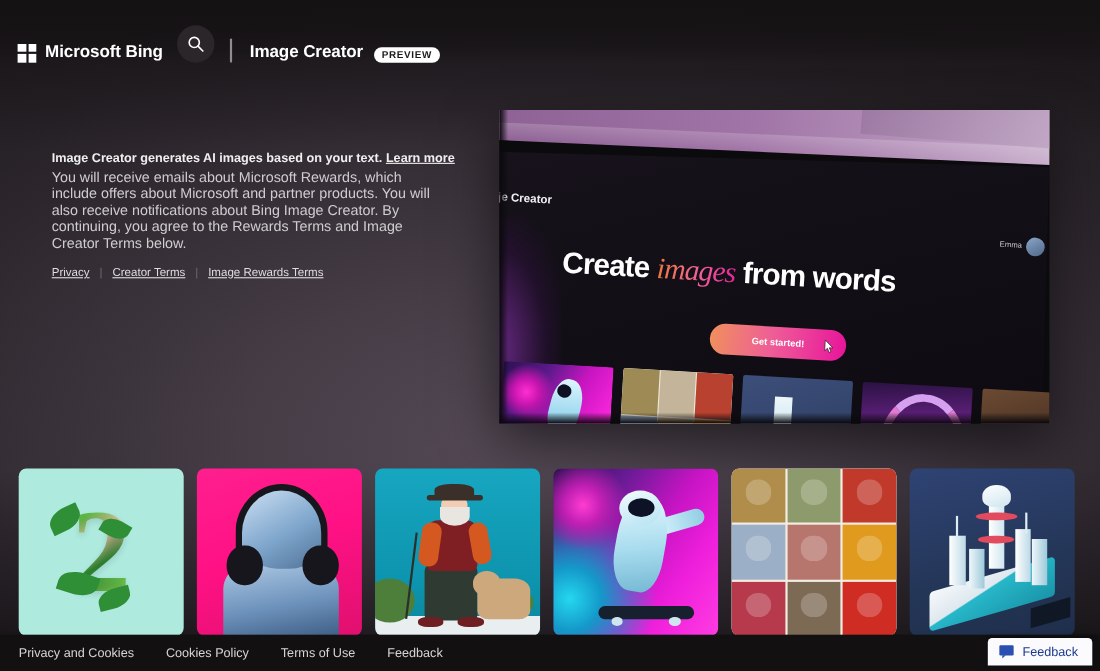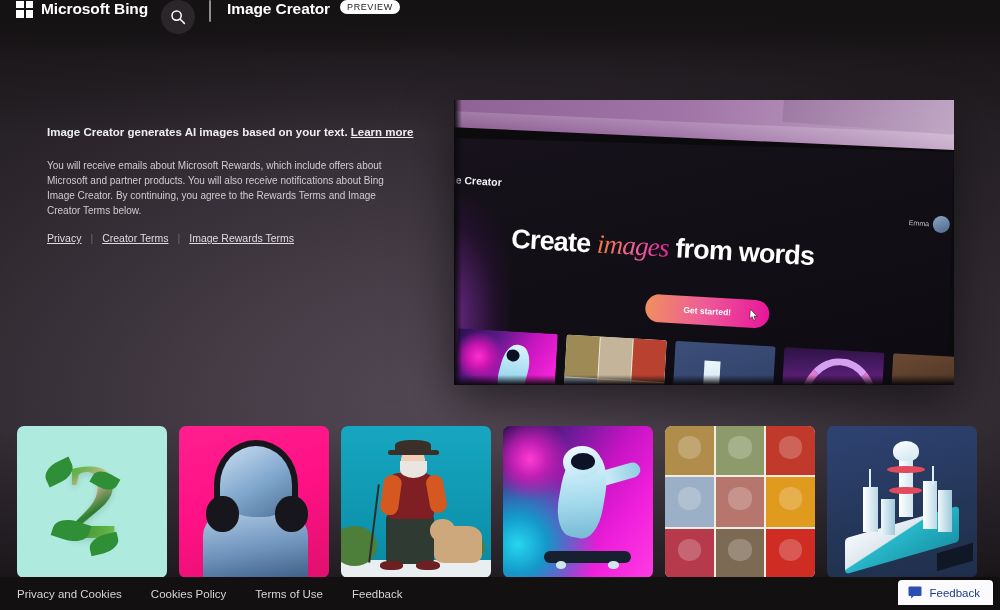--- a/index.html
+++ b/index.html
@@ -20,62 +20,62 @@
   }
   .page:after{
     content:"";position:absolute;inset:0;
     background:linear-gradient(180deg, rgba(18,15,17,.92) 0%, rgba(18,15,17,.45) 9%, rgba(0,0,0,0) 22%, rgba(0,0,0,0) 70%, rgba(14,12,14,.55) 92%, rgba(12,10,12,.85) 100%);
     pointer-events:none;
   }
 
   
   .header {
     position:absolute; top:0; left:0; width:1000px; height:57px;
-    display:flex; align-items:flex-start; padding:0 16px;
+    display:flex; align-items:flex-end; padding:0 16px;
     background:linear-gradient(180deg,#151214 0%,#16131580 70%,#16131500 100%);
     z-index:20;
   }
   .ms-brand { display:flex; align-items:center; gap:8px; }
   .ms-grid { width:17px; height:17px; display:grid; grid-template-columns:1fr 1fr; grid-template-rows:1fr 1fr; gap:2px; }
   .ms-grid span { background:#fff; display:block; }
   .ms-name { font-size:15.5px; font-weight:600; letter-spacing:-.1px; color:#fff; }
 
   .search-btn {
     width:34px; height:34px; border-radius:50%;
     background:#2a2629; margin-left:13px;
     display:flex; align-items:center; justify-content:center;
     border:none; cursor:pointer;
   }
   .divider-v { width:2px; height:22px; background:#8f8d90; margin:0 16px 0 14px; border-radius:1px; }
   .app-title { font-size:15.5px; font-weight:700; color:#fff; letter-spacing:-.1px; }
   .preview-badge {
     margin-left:10px; background:#fff; color:#1b1b1b;
-    font-size:9px; font-weight:400; letter-spacing:.6px;
+    font-size:9px; font-weight:700; letter-spacing:.6px;
     padding:3px 7px 2px; border-radius:9px; line-height:1;
   }
 
   
   .hero-left { position:absolute; left:47px; top:100px; width:390px; z-index:10; }
   .headline {
     font-size:40px; line-height:46px; font-weight:700;
     letter-spacing:-1.2px; color:#fff;
   }
   .headline .em { font-family:"Liberation Serif", serif; font-style:italic; font-weight:400; letter-spacing:-.5px; }
 
   .signin-btn {
     margin-top:23px; display:inline-block;
     background:#e0148f; color:#fff;
     font-size:14.5px; font-weight:700;
     padding:13px 26px; border-radius:26px;
     border:none; cursor:pointer; letter-spacing:-.1px;
   }
 
-  .disclaimer-title { margin-top:24px; font-size:11.5px; font-weight:700; color:#f0eff0; line-height:16px; }
+  .disclaimer-title { margin-top:36px; font-size:11.5px; font-weight:700; color:#f0eff0; line-height:16px; }
   .disclaimer-title a { color:#f0eff0; text-decoration:underline; }
-  .disclaimer-body { margin-top:18px; font-size:10px; line-height:15px; color:#cfcdd0; width:352px; }
+  .disclaimer-body { margin-top:1px; font-size:13px; line-height:15px; color:#cfcdd0; width:352px; }
   .legal-links { margin-top:14px; font-size:10.5px; color:#cfcdd0; display:flex; align-items:center; gap:9px; }
   .legal-links a { color:#dedcdf; }
   .legal-links .sep { color:#6e6a6f; }
 
   
   .hero-shot {
     position:absolute; left:454px; top:100px; width:500px; height:285px;
     z-index:8; overflow:hidden;
     background:#0b0a0d;
     box-shadow:0 18px 46px rgba(0,0,0,.55);

